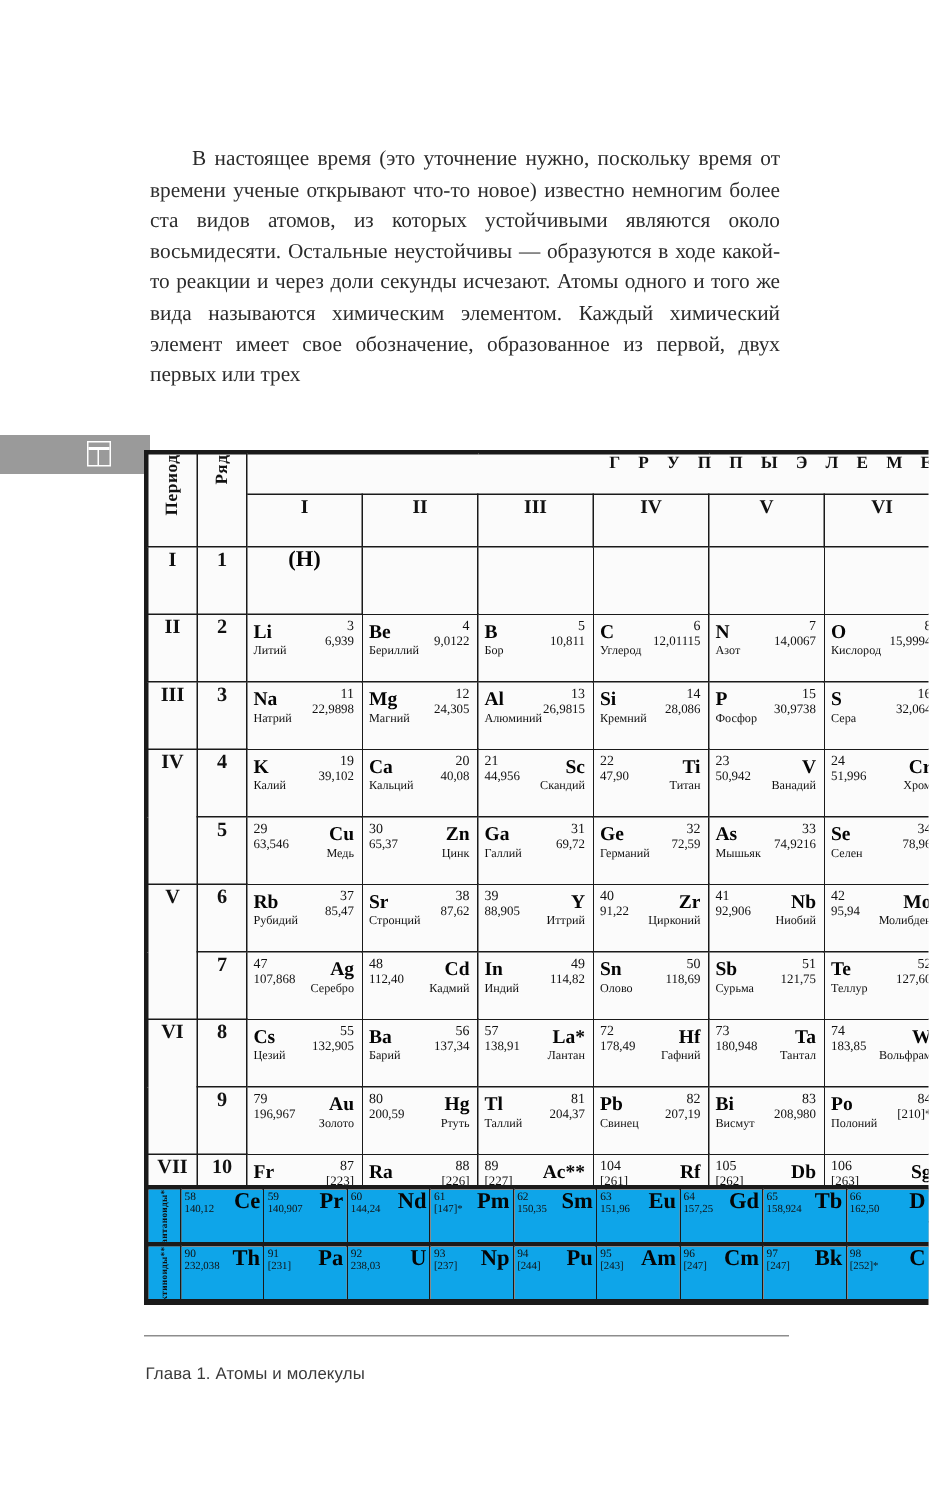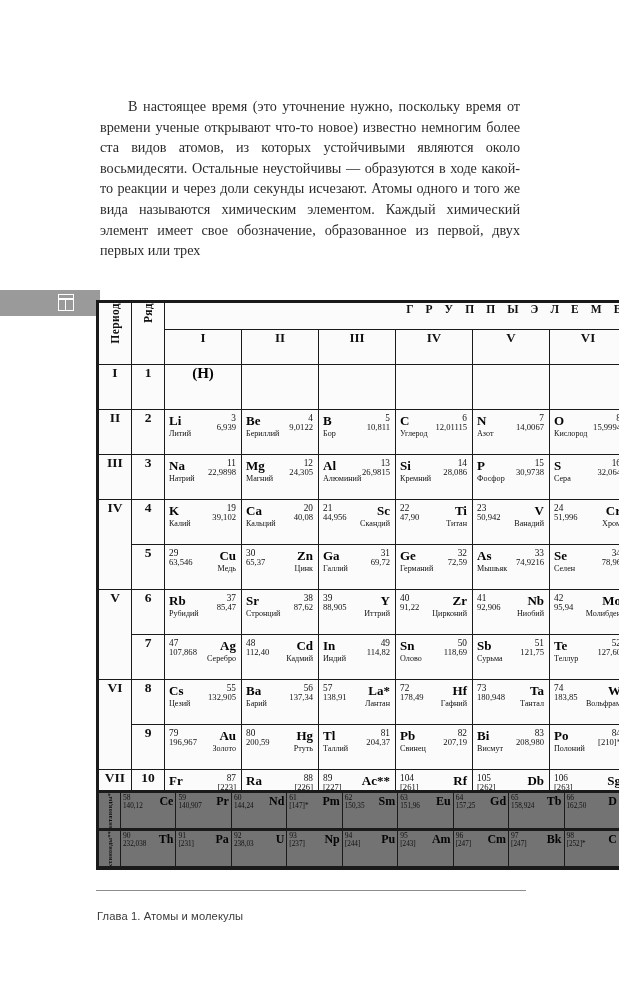--- a/index.html
+++ b/index.html
@@ -176,39 +176,39 @@
 
   table.strip{
     border-collapse:collapse;
     table-layout:fixed;
     width:100%;
     font-family:"Liberation Serif", serif;
   }
   table.strip td{
     border:1.15px solid #1a1a1a;
     padding:0;vertical-align:top;
-    background:#737373;
+    background:#0ea5e9;
   }
   col.c-lbl{width:22px;}
   .sl-lbl{
     text-align:center;vertical-align:middle;
   }
   .sl-lbl span{
     display:inline-block;
     writing-mode:vertical-rl;
     transform:rotate(180deg);
     font-size:6.2px;font-weight:bold;color:#111;
     line-height:7px;
     letter-spacing:.2px;
   }
   .sel{height:34px;position:relative;}
   .sel .inner{position:relative;width:100%;height:100%;box-sizing:border-box;}
   .sel .num{position:absolute;left:2px;top:1px;font-size:7.6px;color:#111;line-height:8px;}
   .sel .mass{position:absolute;left:2px;top:9px;font-size:7.2px;color:#111;line-height:8px;white-space:nowrap;}
-  .sel .sym{position:absolute;right:2px;top:0px;font-size:12px;font-weight:bold;color:#050505;line-height:17px;}
+  .sel .sym{position:absolute;right:2px;top:0px;font-size:15px;font-weight:bold;color:#050505;line-height:17px;}
   .sel .nm{position:absolute;right:2px;bottom:1px;font-size:6.7px;color:#111;line-height:7px;white-space:nowrap;}
 
   
   .footer-rule{
     position:absolute;left:96px;top:890px;width:430px;height:0;
     border-top:1.2px solid #8d8d8d;
   }
   .footer-text{
     position:absolute;left:97px;top:910px;
     font-family:"Liberation Sans", sans-serif;

